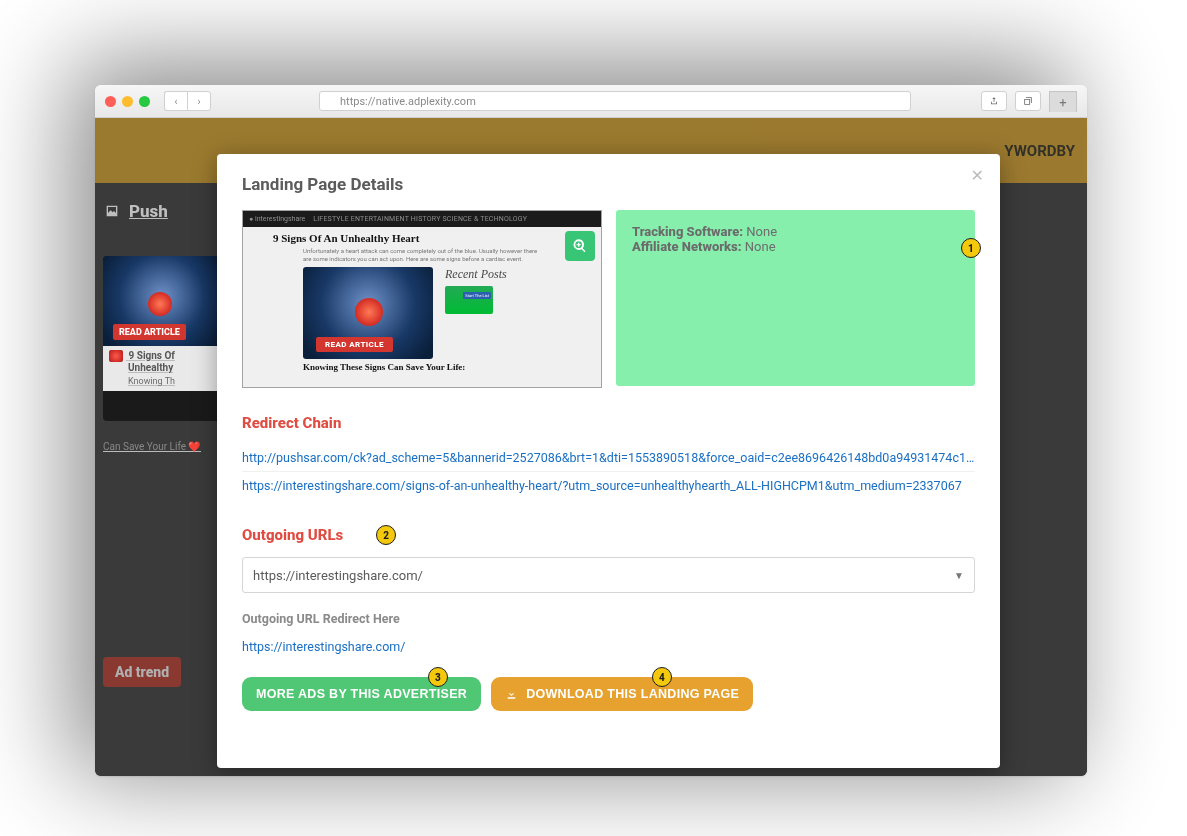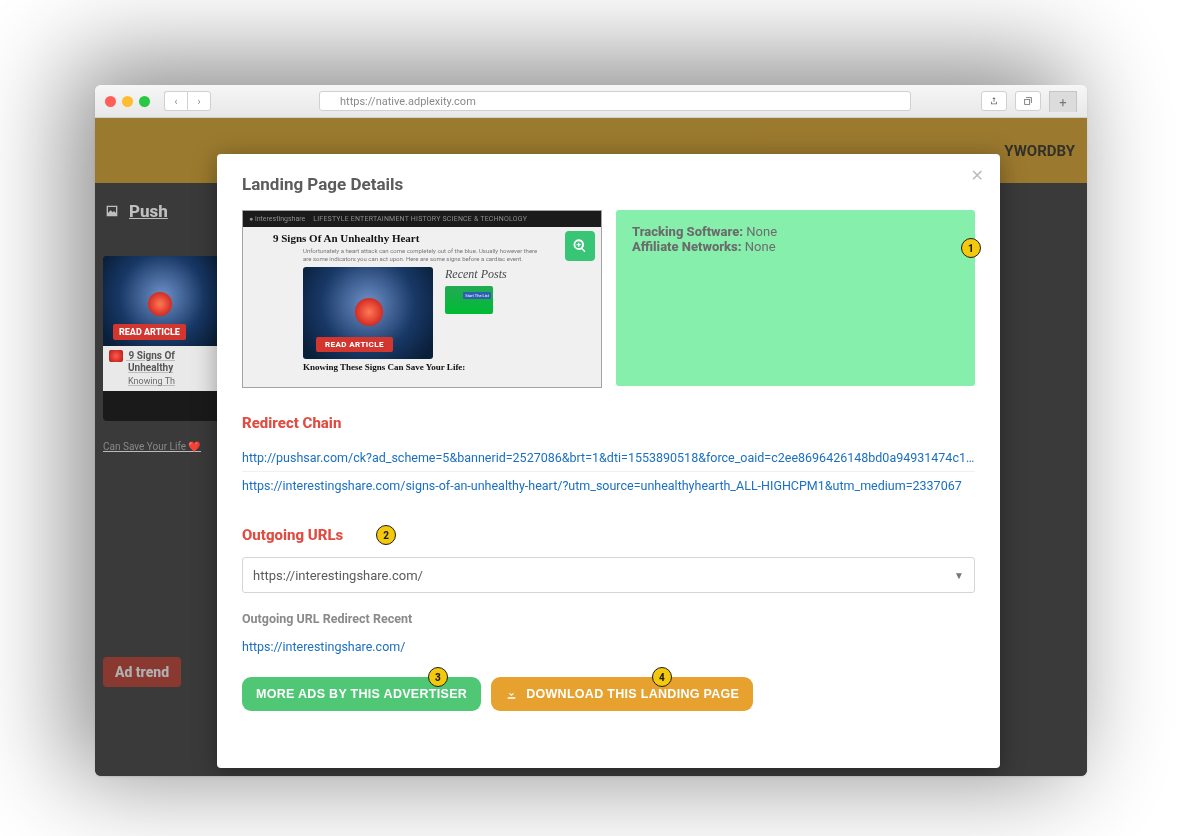--- a/index.html
+++ b/index.html
@@ -328,21 +328,21 @@
       <div class="section-hdr" style="position:relative;gap:33px;">
         <span>Outgoing URLs</span>
         <span class="marker" style="position:static;transform:none;">2</span>
       </div>
 
       <div class="dropdown">
         <span>https://interestingshare.com/</span>
         <span class="tri">▼</span>
       </div>
 
-      <div class="sublabel">Outgoing URL Redirect Recent</div>
+      <div class="sublabel">Outgoing URL Redirect Here</div>
       <a href="#" class="outlink">https://interestingshare.com/</a>
 
       <div class="btns">
         <button class="btn btn-green">
           <span>MORE ADS BY THIS ADVERTISER</span>
         </button>
         <span class="marker" style="left:186px;top:-10px;">3</span>
 
         <button class="btn btn-orange dl">
           <svg width="13" height="13" viewBox="0 0 24 24">

